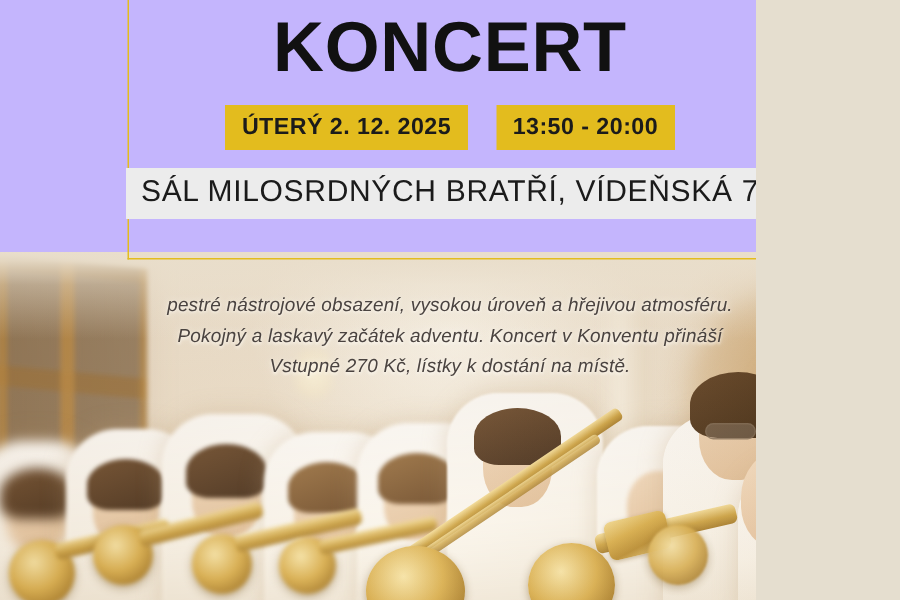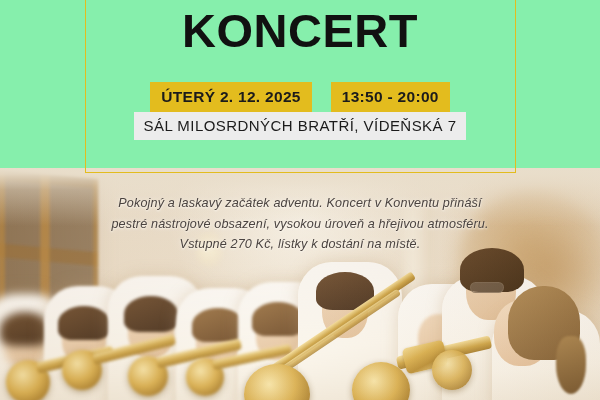--- a/index.html
+++ b/index.html
@@ -5,22 +5,22 @@
 <style>
   * { margin:0; padding:0; box-sizing:border-box; }
   html,body { width:600px; height:400px; overflow:hidden; }
   body {
     font-family:"Liberation Sans", sans-serif;
     background:#e5decf;
     position:relative;
   }
   #poster {
     position:absolute; inset:0;
-    width:600px; height:400px;
-    background:#86efac;
+    width:504px; height:400px;
+    background:#c4b5fd;
     overflow:hidden;
   }
 
   
   .frame {
     position:absolute;
     left:85px; top:-40px;
     width:431px; height:213px;
     border:1.6px solid #e3bc1e;
     border-top:none;
@@ -40,21 +40,20 @@
     z-index:6;
     font-family:"Liberation Sans", sans-serif;
   }
 
   
   .badge-row {
     position:absolute; top:70px; left:0; width:600px;
     display:flex; justify-content:center; align-items:stretch;
     gap:19px;
     z-index:6;
-    margin-top:12px;
   }
   .badge {
     background:#e3bc1e;
     color:#1b1b1b;
     font-size:15.5px;
     font-weight:600;
     letter-spacing:0.3px;
     padding:6px 11px 7px 11px;
     line-height:1.1;
     white-space:nowrap;
@@ -62,21 +61,21 @@
 
   
   .venue-row {
     position:absolute; top:112px; left:0; width:600px;
     display:flex; justify-content:center;
     z-index:6;
   }
   .venue {
     background:#ececec;
     color:#1b1b1b;
-    font-size:15px;
+    font-size:20px;
     font-weight:500;
     letter-spacing:0.45px;
     padding:5px 10px 6px 10px;
     line-height:1.15;
     white-space:nowrap;
   }
 
   
   .photo {
     position:absolute;
@@ -291,18 +290,18 @@
   <div class="badge-row">
     <span class="badge">ÚTERÝ 2. 12. 2025</span>
     <span class="badge">13:50 - 20:00</span>
   </div>
 
   <div class="venue-row">
     <span class="venue">SÁL MILOSRDNÝCH BRATŘÍ, VÍDEŇSKÁ 7</span>
   </div>
 
   <div class="desc">
+    <div>pestré nástrojové obsazení, vysokou úroveň a hřejivou atmosféru.</div>
     <div>Pokojný a laskavý začátek adventu. Koncert v Konventu přináší</div>
-    <div>pestré nástrojové obsazení, vysokou úroveň a hřejivou atmosféru.</div>
     <div>Vstupné 270 Kč, lístky k dostání na místě.</div>
   </div>
 
 </div>
 
 </body></html>

